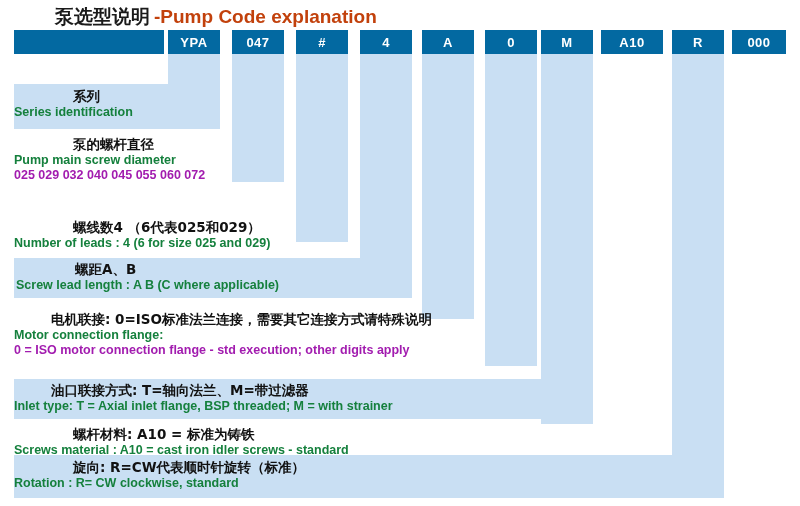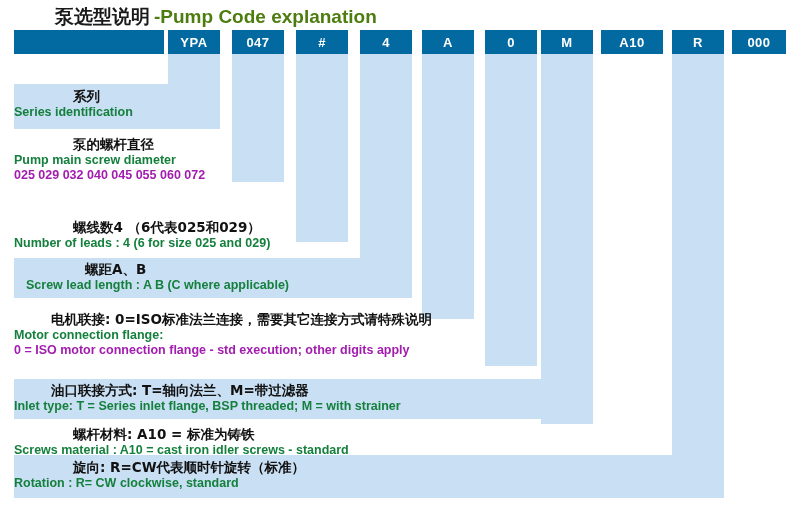--- a/index.html
+++ b/index.html
@@ -13,21 +13,21 @@
   }
 
   
   #title-wrap{
     position:absolute; left:55px; top:4px;
     white-space:nowrap;
     font-size:19px; font-weight:bold;
     line-height:24px;
   }
   #title-cn{ color:#1a1a1a; font-family:"DejaVu Sans", sans-serif; font-weight:bold; }
-  #title-en{ color:#4d7c0f; margin-left:4px; }
+  #title-en{ color:#c2410c; margin-left:4px; }
 
   
   #diagram{
     position:absolute; left:0; top:30px;
     width:800px; height:476px;
   }
 
   
   .riser{
     position:absolute;
@@ -162,34 +162,34 @@
     <span class="cn indent">泵的螺杆直径</span>
     <span class="en">Pump main screw diameter</span>
     <span class="en2">025 029 032 040 045 055 060 072</span>
   </div>
 
   <div class="desc" style="left:14px; top:189px;">
     <span class="cn indent">螺线数4 （6代表025和029）</span>
     <span class="en">Number of leads : 4 (6 for size 025 and 029)</span>
   </div>
 
-  <div class="desc" style="left:14px; top:231px;padding-left:12px;">
+  <div class="desc" style="left:4px; top:231px;padding-left:12px;">
     <span class="cn indent">螺距A、B</span>
     <span class="en">Screw lead length : A B (C where applicable)</span>
   </div>
 
   <div class="desc" style="left:14px; top:281px;">
     <span class="cn">电机联接:  0=ISO标准法兰连接，需要其它连接方式请特殊说明</span>
     <span class="en">Motor connection flange:</span>
     <span class="en2">0 = ISO motor connection flange - std execution; other digits apply</span>
   </div>
 
   <div class="desc" style="left:14px; top:352px;">
     <span class="cn">油口联接方式:  T=轴向法兰、M=带过滤器</span>
-    <span class="en">Inlet type: T = Series inlet flange, BSP threaded; M = with strainer</span>
+    <span class="en">Inlet type: T = Axial inlet flange, BSP threaded; M = with strainer</span>
   </div>
 
   <div class="desc" style="left:14px; top:396px;">
     <span class="cn indent">螺杆材料:  A10 = 标准为铸铁</span>
     <span class="en">Screws material : A10 = cast iron idler screws  - standard</span>
   </div>
 
   <div class="desc" style="left:14px; top:429px;">
     <span class="cn indent">旋向:  R=CW代表顺时针旋转（标准）</span>
     <span class="en">Rotation : R= CW clockwise, standard</span>

